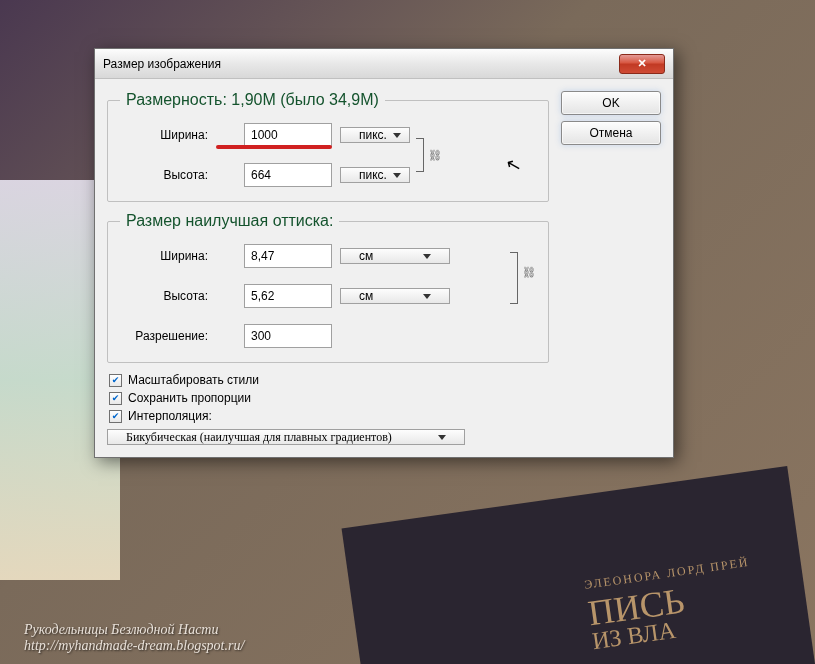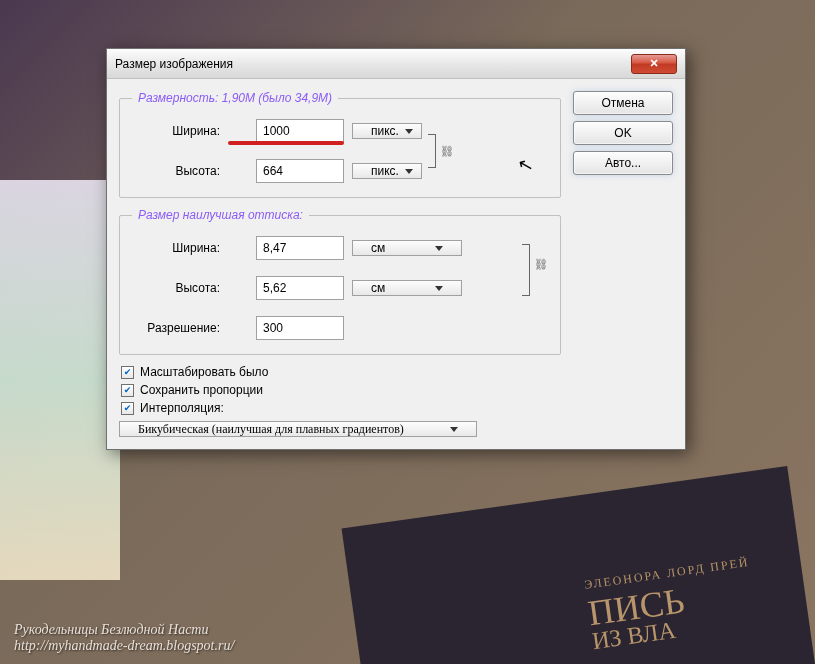--- a/index.html
+++ b/index.html
@@ -28,30 +28,30 @@
     }
     .bg-patch {
       position: absolute;
       left: 0; top: 180px;
       width: 120px; height: 400px;
       background: linear-gradient(180deg, #e8e4f0 0%, #d0e8d8 50%, #f0e4c8 100%);
       opacity: 0.9;
     }
     .watermark {
       position: absolute;
-      left: 14px; bottom: 10px;
+      left: 24px; bottom: 10px;
       color: #e8e0d8;
       font-style: italic;
       font-family: Georgia, serif;
       font-size: 14px;
       text-shadow: 1px 1px 2px rgba(0,0,0,0.6);
     }
     .dialog {
       position: absolute;
-      left: 106px; top: 48px;
+      left: 94px; top: 48px;
       width: 580px;
       background: #f0f0f0;
       border: 1px solid #707070;
       box-shadow: 4px 4px 16px rgba(0,0,0,0.5);
     }
     .titlebar {
       background: linear-gradient(180deg, #fdfdfd 0%, #e8e8e8 50%, #d8d8d8 100%);
       border-bottom: 1px solid #c0c0c0;
       padding: 6px 8px;
       display: flex;
@@ -92,23 +92,22 @@
     }
     fieldset {
       border: 1px solid #c0c0c0;
       border-radius: 2px;
       padding: 14px 12px 14px 12px;
       margin-bottom: 10px;
       position: relative;
     }
     legend {
       padding: 0 6px;
-      font-size: 12px;
-      color: #8b5cf6;
-      font-style: italic;
+      font-size: 16px;
+      color: #14532d;
     }
     .row {
       display: flex;
       align-items: center;
       gap: 8px;
       margin-bottom: 8px;
     }
     .row:last-child { margin-bottom: 0; }
     .label {
       width: 88px;
@@ -284,42 +283,41 @@
           </div>
           <div class="link-bracket" style="align-self:flex-start;margin-top:8px;">
             <div class="bracket h52"></div>
           </div>
           <span class="chain-icon" style="align-self:flex-start;margin-top:22px;">⛓</span>
         </div>
       </fieldset>
 
       <div class="check-row">
         <div class="checkbox">✔</div>
-        <span>Масштабировать было</span>
+        <span>Масштабировать стили</span>
       </div>
       <div class="check-row">
         <div class="checkbox">✔</div>
         <span>Сохранить пропорции</span>
       </div>
       <div class="check-row">
         <div class="checkbox">✔</div>
         <span>Интерполяция:</span>
       </div>
 
       <div class="combo wide" style="margin-top:6px;">
         <span>Бикубическая (наилучшая для плавных градиентов)</span>
         <span class="arrow-down"></span>
       </div>
 
     </div>
 
     <div class="col-right">
+      <div class="btn">OK</div>
       <div class="btn">Отмена</div>
-      <div class="btn">OK</div>
-      <div class="btn">Авто...</div>
     </div>
   </div>
   <span class="cursor-arrow">↖</span>
 </div>
 
 <div class="watermark">
   <div>Рукодельницы Безлюдной Насти</div>
   <div>http://myhandmade-dream.blogspot.ru/</div>
 </div>
 

